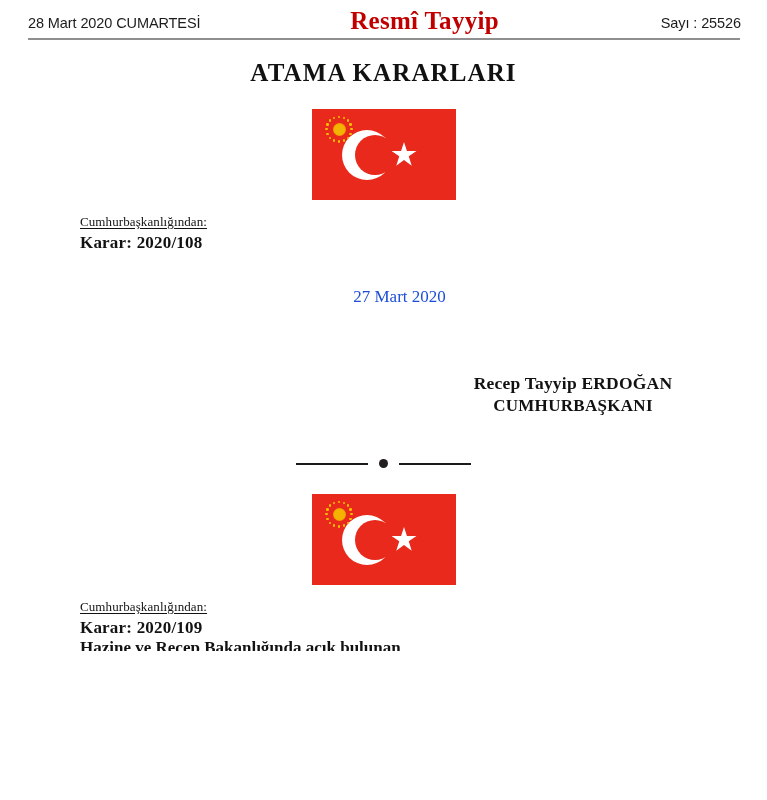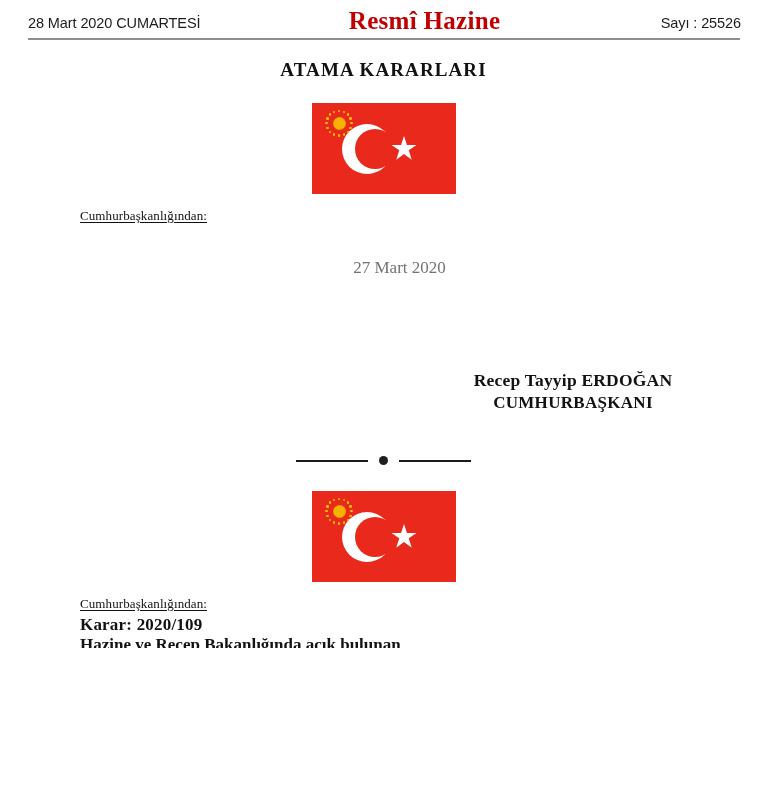--- a/index.html
+++ b/index.html
@@ -52,21 +52,21 @@
   }
   .masthead-rule {
     height: 2px;
     background: #8f8f8f;
     margin: 4px 27px 0 28px;
   }
 
   
   .page-title {
     text-align: center;
-    font-size: 19px;
+    font-size: 25px;
     font-weight: 700;
     letter-spacing: 1.1px;
     margin-top: 19px;
     color: #111111;
   }
 
   
   .flag-wrap {
     display: flex;
     justify-content: center;
@@ -135,31 +135,31 @@
     text-justify: inter-word;
     text-indent: 38px;
     margin-top: 11px;
     padding-right: 2px;
     color: #121212;
   }
   .decree-date {
     text-align: center;
     font-size: 17px;
     margin-top: 34px;
-    color: #737373;
+    color: #1d4ed8;
     font-family: Liberation Serif, serif;
   }
 
   
   .signature {
     text-align: center;
     width: 300px;
     margin-left: auto;
     margin-right: 44px;
-    margin-top: 92px;
+    margin-top: 66px;
   }
   .signature-name {
     font-size: 17.5px;
     font-weight: 700;
     letter-spacing: 0.2px;
     color: #121212;
   }
   .signature-role {
     font-size: 17px;
     letter-spacing: 0.3px;
@@ -196,21 +196,21 @@
     overflow: hidden;
     line-height: 1.15;
     box-sizing: border-box;
   }
 </style>
 </head>
 <body>
 
 <div class="masthead">
   <div class="masthead-date">28 Mart 2020 CUMARTESİ</div>
-  <div class="masthead-title">Resmî Hazine</div>
+  <div class="masthead-title">Resmî Tayyip</div>
   <div class="masthead-issue">Sayı : 25526</div>
 </div>
 <div class="masthead-rule"></div>
 
 <div class="page-title">ATAMA KARARLARI</div>
 
 <div class="flag-wrap" style="margin-top:22px;">
   <div class="flag" style="width:144px;height:91px;">
     <div class="crescent-outer" style="left:30px;top:21px;width:50px;height:50px;"></div>
     <div class="crescent-inner" style="left:43px;top:26px;width:40px;height:40px;"></div>
@@ -232,20 +232,21 @@
       <div class="sun-ray" style="left:0.9px;top:12.9px;width:2.6px;height:2.6px;"></div>
       <div class="sun-ray" style="left:1.8px;top:8.1px;width:2.6px;height:2.6px;"></div>
       <div class="sun-ray" style="left:4.4px;top:4.1px;width:2.6px;height:2.6px;"></div>
       <div class="sun-ray" style="left:8.4px;top:1.5px;width:2.6px;height:2.6px;"></div>
     </div>
   </div>
 </div>
 
 <div class="decree" style="margin-top:14px;">
   <div class="decree-from">Cumhurbaşkanlığından:</div>
+  <div class="decree-no">Karar: 2020/108</div>
   <div class="decree-date">27 Mart 2020</div>
 </div>
 
 <div class="signature">
   <div class="signature-name">Recep Tayyip ERDOĞAN</div>
   <div class="signature-role">CUMHURBAŞKANI</div>
 </div>
 
 <div class="separator">
   <div class="separator-line"></div>

